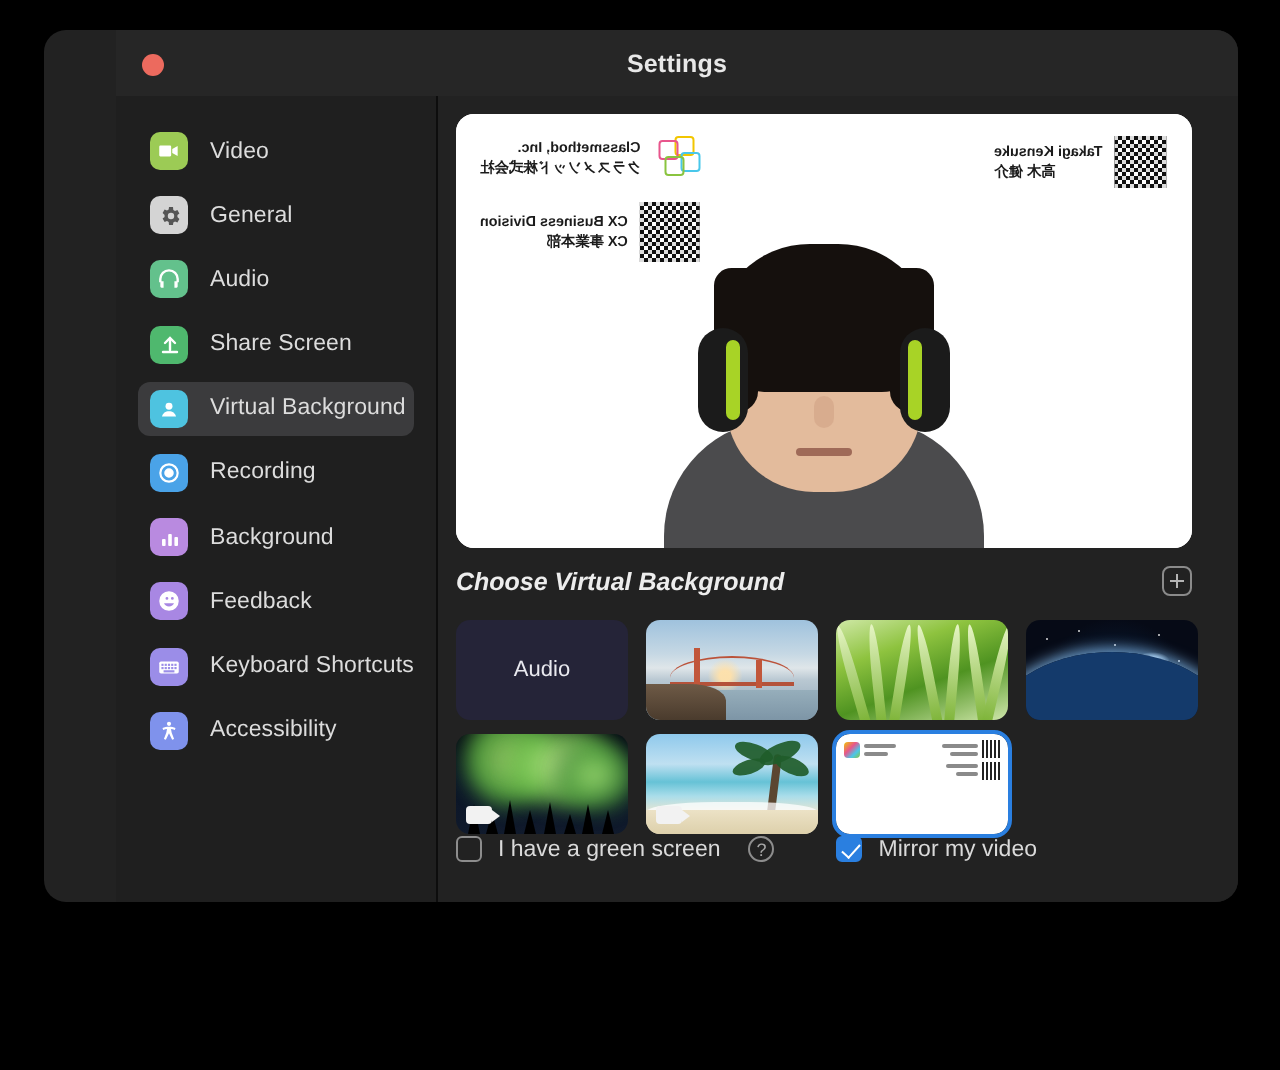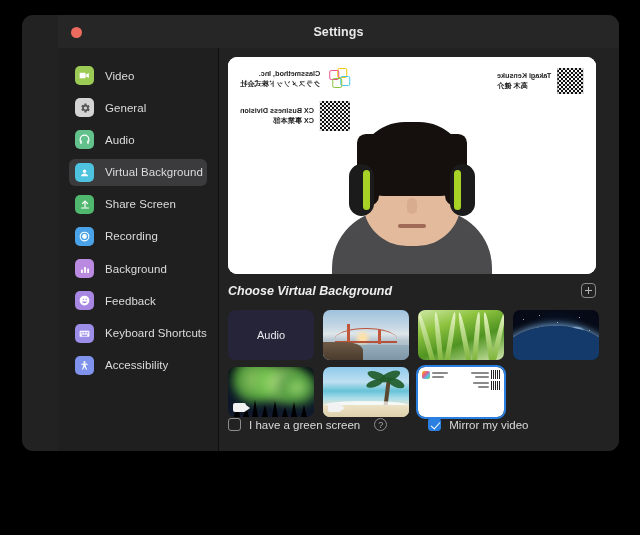--- a/index.html
+++ b/index.html
@@ -294,21 +294,21 @@
     border-left: 4px solid #f2f2f2;
   }
 
   
   .footer {
     position: absolute;
     left: 9px; bottom: 20px;
     display: flex; align-items: flex-end;
   }
   .opt { display: flex; align-items: center; gap: 8px; }
-  .opt.second { margin-left: 41px; }
+  .opt.second { margin-left: 31px; }
   .cb {
     width: 13px; height: 13px;
     border: 1px solid #8d8d8d; border-radius: 3px;
     background: transparent;
     flex: 0 0 13px;
   }
   .cb.checked {
     background: #2a7fe0; border-color: #2a7fe0;
     position: relative;
   }
@@ -362,39 +362,39 @@
       <div class="nav-item">
         <div class="nav-ico" style="background:#63c18c">
           <svg width="13" height="13" viewBox="0 0 24 24" fill="none" stroke="#fff" stroke-width="2.2">
               <path d="M4 15v-3a8 8 0 0116 0v3"></path>
               <path d="M4 14h3v6H5a1 1 0 01-1-1zM20 14h-3v6h2a1 1 0 001-1z" fill="#fff" stroke="none"></path>
             </svg>
         </div>
         <div class="nav-label">Audio</div>
       </div>
 
+      <div class="nav-item">
+        <div class="nav-ico" style="background:#4fb86e">
+          <svg width="12" height="12" viewBox="0 0 24 24" fill="none" stroke="#fff" stroke-width="2.4" stroke-linecap="round">
+              <path d="M12 18V7"></path>
+              <path d="M7 11l5-5 5 5"></path>
+              <path d="M5 20h14"></path>
+            </svg>
+        </div>
+        <div class="nav-label">Share Screen</div>
+      </div>
+
       <div class="nav-item selected">
         <div class="nav-ico" style="background:#4ec3e0">
           <svg width="13" height="13" viewBox="0 0 24 24" fill="#fff">
               <circle cx="12" cy="9.5" r="3.2"></circle>
               <path d="M5.5 19c.7-3.3 3.3-5 6.5-5s5.8 1.7 6.5 5z"></path>
             </svg>
         </div>
         <div class="nav-label">Virtual Background</div>
-      </div>
-
-      <div class="nav-item">
-        <div class="nav-ico" style="background:#4fb86e">
-          <svg width="12" height="12" viewBox="0 0 24 24" fill="none" stroke="#fff" stroke-width="2.4" stroke-linecap="round">
-              <path d="M12 18V7"></path>
-              <path d="M7 11l5-5 5 5"></path>
-              <path d="M5 20h14"></path>
-            </svg>
-        </div>
-        <div class="nav-label">Share Screen</div>
       </div>
 
       <div class="nav-item">
         <div class="nav-ico" style="background:#4aa3e8">
           <svg width="13" height="13" viewBox="0 0 24 24" fill="none" stroke="#fff" stroke-width="2">
               <circle cx="12" cy="12" r="8"></circle>
               <circle cx="12" cy="12" r="3.4" fill="#fff"></circle>
             </svg>
         </div>
         <div class="nav-label">Recording</div>

